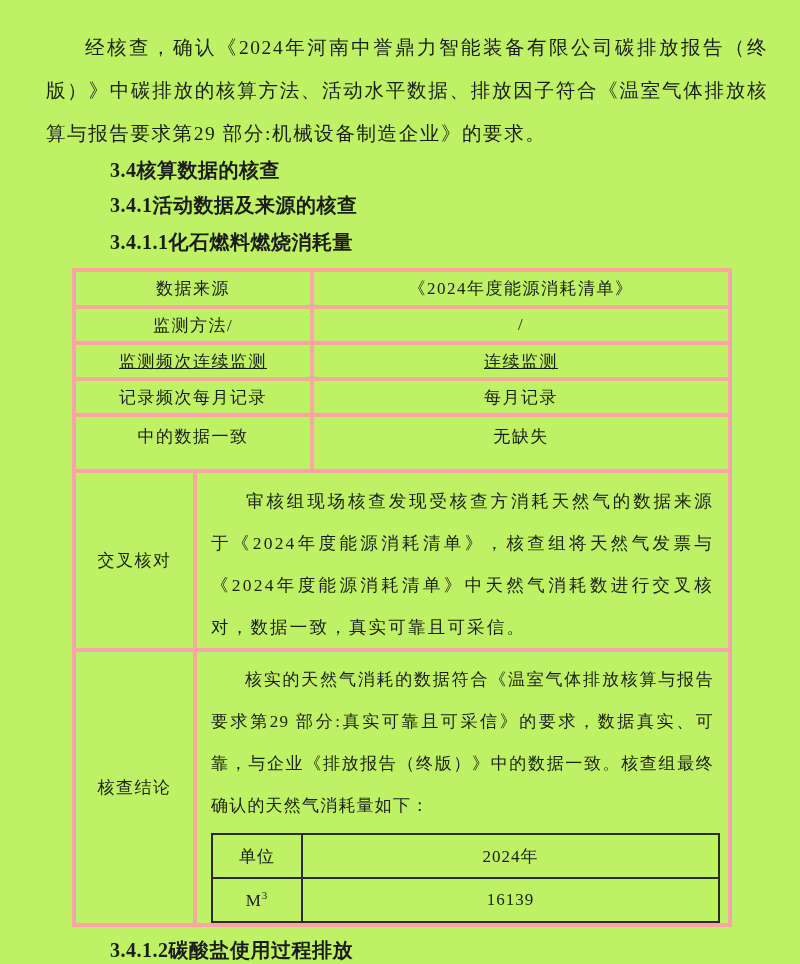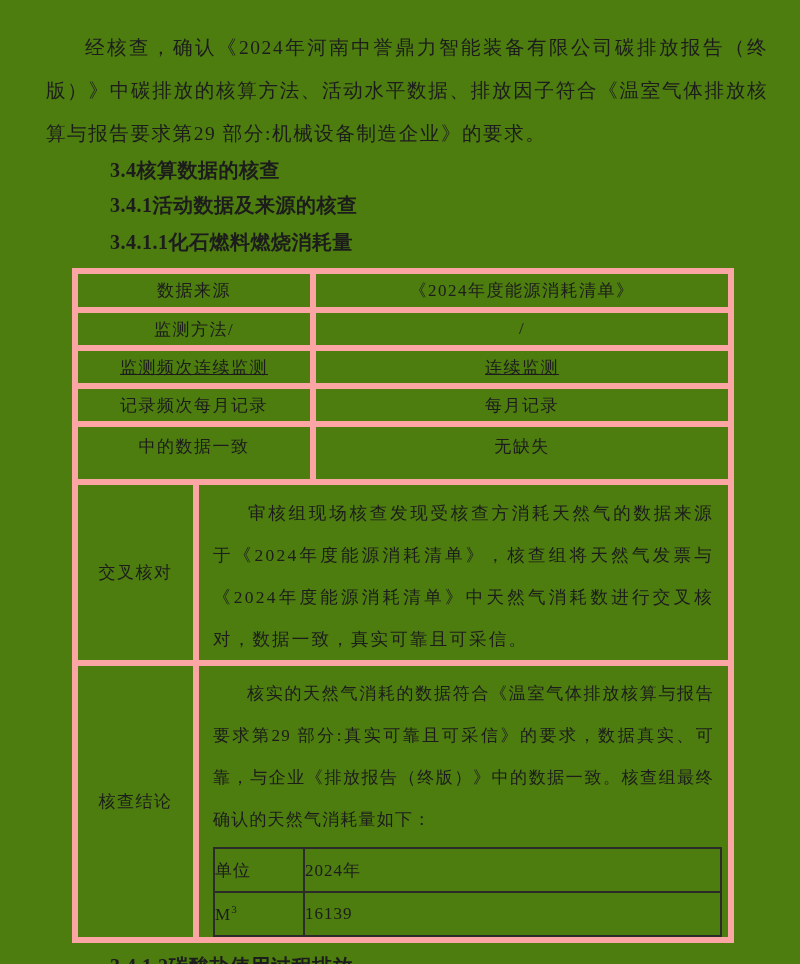--- a/index.html
+++ b/index.html
@@ -5,21 +5,21 @@
   html, body {
     margin: 0;
     padding: 0;
     background: #ffffff;
   }
   .page {
     position: relative;
     width: 800px;
     height: 964px;
     box-sizing: border-box;
-    background: #4d7c0f;
+    background: #bef264;
     color: #1c1c1c;
     font-family: "Liberation Serif", "DejaVu Serif", serif;
     padding: 26px 33px 0 46px;
     overflow: hidden;
   }
   
   .intro {
     margin: 0 0 4px 0;
     width: 722px;
     font-size: 19.5px;
@@ -40,21 +40,21 @@
   .hd.sub { margin-left: 66px; margin-bottom: 11px; letter-spacing: 1px; }
   .hd.after-table { margin-top: 12px; }
   
   table.outer {
     border-collapse: collapse;
     table-layout: fixed;
     width: 656px;
     margin: 10px 0 0 26px;
   }
   table.outer td {
-    border: 6px solid #fca5a5;
+    border: 4px solid #fca5a5;
     padding: 0;
     font-size: 17px;
     letter-spacing: 1.5px;
     vertical-align: middle;
   }
   td.lab {
     text-align: center;
   }
   tr.r1 td { height: 33px; }
   tr.r2 td { height: 32px; }
@@ -87,20 +87,21 @@
     table-layout: fixed;
     width: 507px;
     margin: 6px 0 0 14px;
     border: 2px solid #2b2b2b;
   }
   table.inner td {
     border: 2px solid #2b2b2b;
     height: 42px;
     font-size: 17px;
     letter-spacing: 1px;
+    text-align: center;
     vertical-align: middle;
     padding: 0;
   }
   sup { font-size: 11px; }
 </style>
 </head>
 <body>
 
 <div class="page">
 

